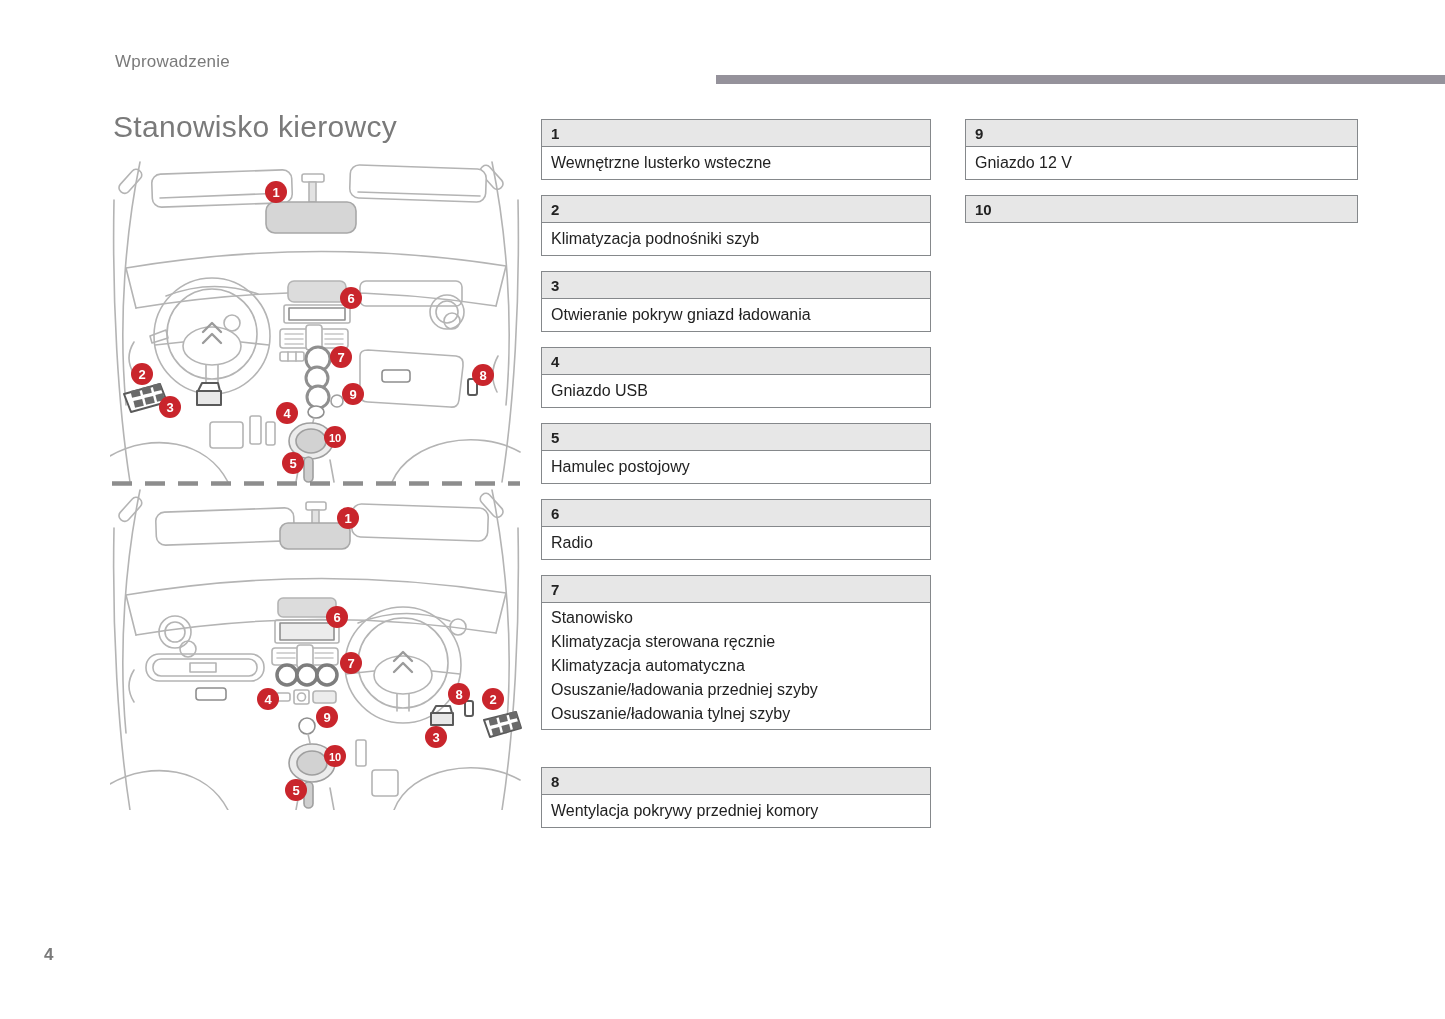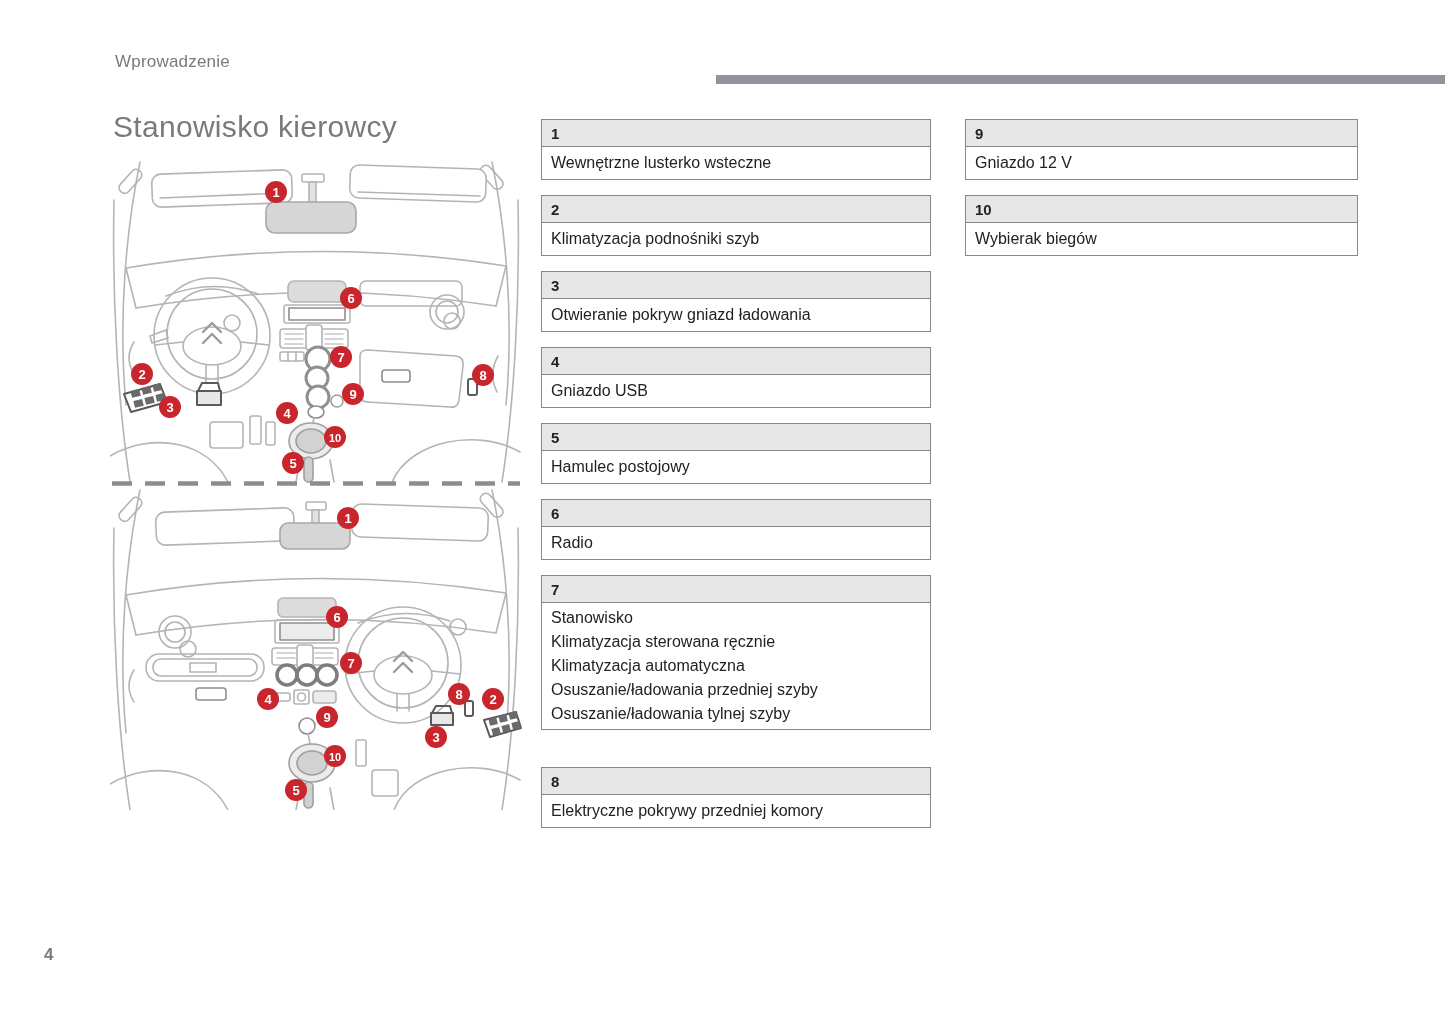--- a/index.html
+++ b/index.html
@@ -277,32 +277,29 @@
         <div>Stanowisko</div>
         <div>Klimatyzacja sterowana ręcznie</div>
         <div>Klimatyzacja automatyczna</div>
         <div>Osuszanie/ładowania przedniej szyby</div>
         <div>Osuszanie/ładowania tylnej szyby</div>
       </div>
     </div>
     <div class="ctable" style="top: 648px;">
       <div class="ctable-head">8</div>
       <div class="ctable-body">
-        <div>Elektryczne pokrywy przedniej komory</div>
+        <div>Wentylacja pokrywy przedniej komory</div>
       </div>
     </div>
   </div>
 <div id="col-right" class="col">
     <div class="ctable" style="top: 0px;">
       <div class="ctable-head">9</div>
       <div class="ctable-body">
         <div>Gniazdo 12 V</div>
       </div>
     </div>
     <div class="ctable" style="top: 76px;">
       <div class="ctable-head">10</div>
-      <div class="ctable-body">
-        <div>Wybierak biegów</div>
-      </div>
     </div>
   </div>
 
 <div class="page-number">4</div>
 
 </body></html>

